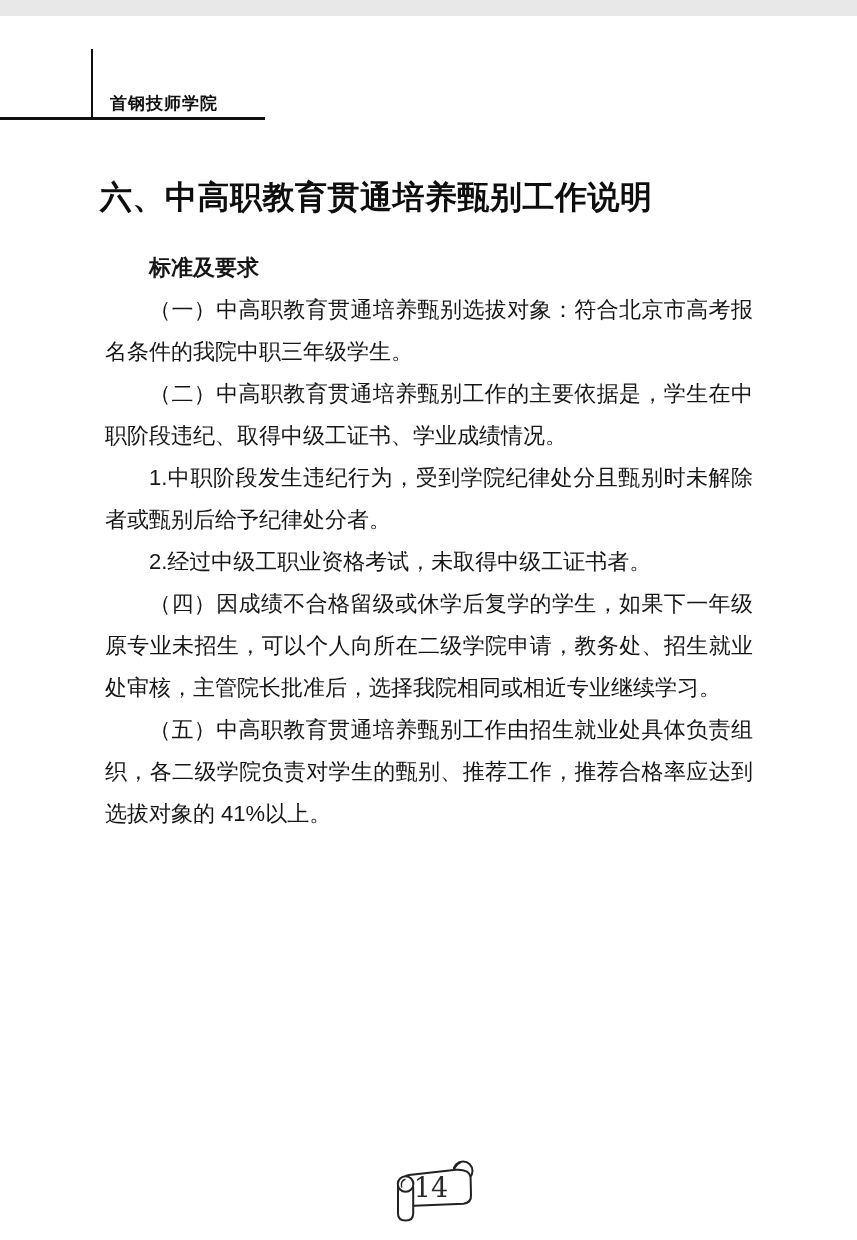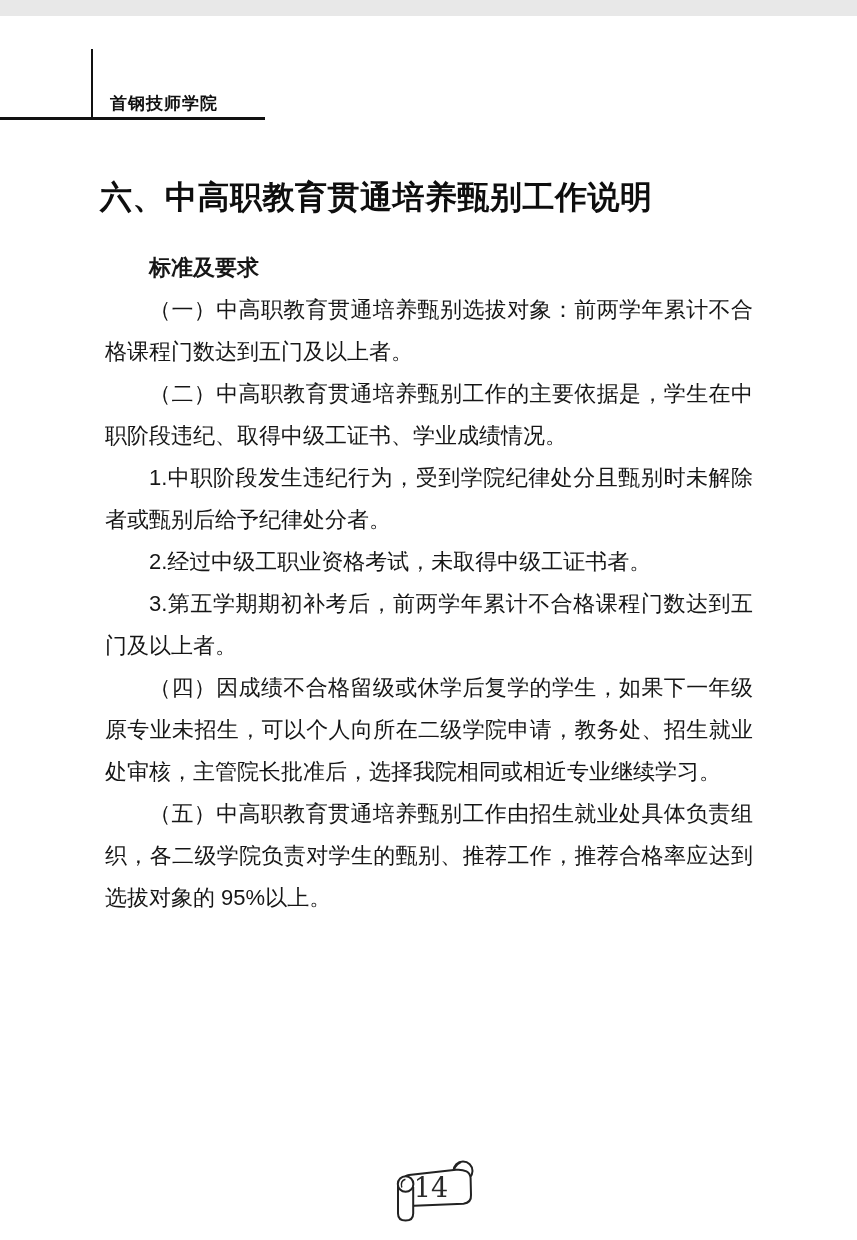--- a/index.html
+++ b/index.html
@@ -92,27 +92,26 @@
   <div>
     <div class="header-vline"></div>
     <div class="header-text">首钢技师学院</div>
     <div class="header-hline"></div>
   </div>
 
   <h1 class="doc-title">六、中高职教育贯通培养甄别工作说明</h1>
 
   <div class="doc-body">
     <p class="subheading">标准及要求</p>
-    <p>（一）中高职教育贯通培养甄别选拔对象：前两学年累计不合格课程门数达到五门及以上者。</p>
+    <p>（一）中高职教育贯通培养甄别选拔对象：符合北京市高考报名条件的我院中职三年级学生。</p>
     <p>（二）中高职教育贯通培养甄别工作的主要依据是，学生在中职阶段违纪、取得中级工证书、学业成绩情况。</p>
     <p>1.中职阶段发生违纪行为，受到学院纪律处分且甄别时未解除者或甄别后给予纪律处分者。</p>
     <p>2.经过中级工职业资格考试，未取得中级工证书者。</p>
-    <p>3.第五学期期初补考后，前两学年累计不合格课程门数达到五门及以上者。</p>
     <p>（四）因成绩不合格留级或休学后复学的学生，如果下一年级原专业未招生，可以个人向所在二级学院申请，教务处、招生就业处审核，主管院长批准后，选择我院相同或相近专业继续学习。</p>
-    <p>（五）中高职教育贯通培养甄别工作由招生就业处具体负责组织，各二级学院负责对学生的甄别、推荐工作，推荐合格率应达到选拔对象的 95%以上。</p>
+    <p>（五）中高职教育贯通培养甄别工作由招生就业处具体负责组织，各二级学院负责对学生的甄别、推荐工作，推荐合格率应达到选拔对象的 41%以上。</p>
   </div>
 
   <svg class="footer-scroll" viewBox="0 0 90 72" xmlns="http://www.w3.org/2000/svg">
 
     <circle cx="71" cy="14" r="9.5" fill="#ffffff" stroke="#222222" stroke-width="2"></circle>
     <path d="M62.5,18 Q61,8.5 69,5.2" fill="none" stroke="#222222" stroke-width="1.6"></path>
 
     <path d="M13,21 Q13.2,18.6 17,18.1 L64,12.8 Q70,12.2 74.5,14.4 Q78,16.2 78.6,21
              L79,38 Q79.5,45.6 71.5,46.7 L22,48.7 Q14,48.9 13.4,41.5 Z" fill="#ffffff" stroke="#222222" stroke-width="2" stroke-linejoin="round"></path>
 

